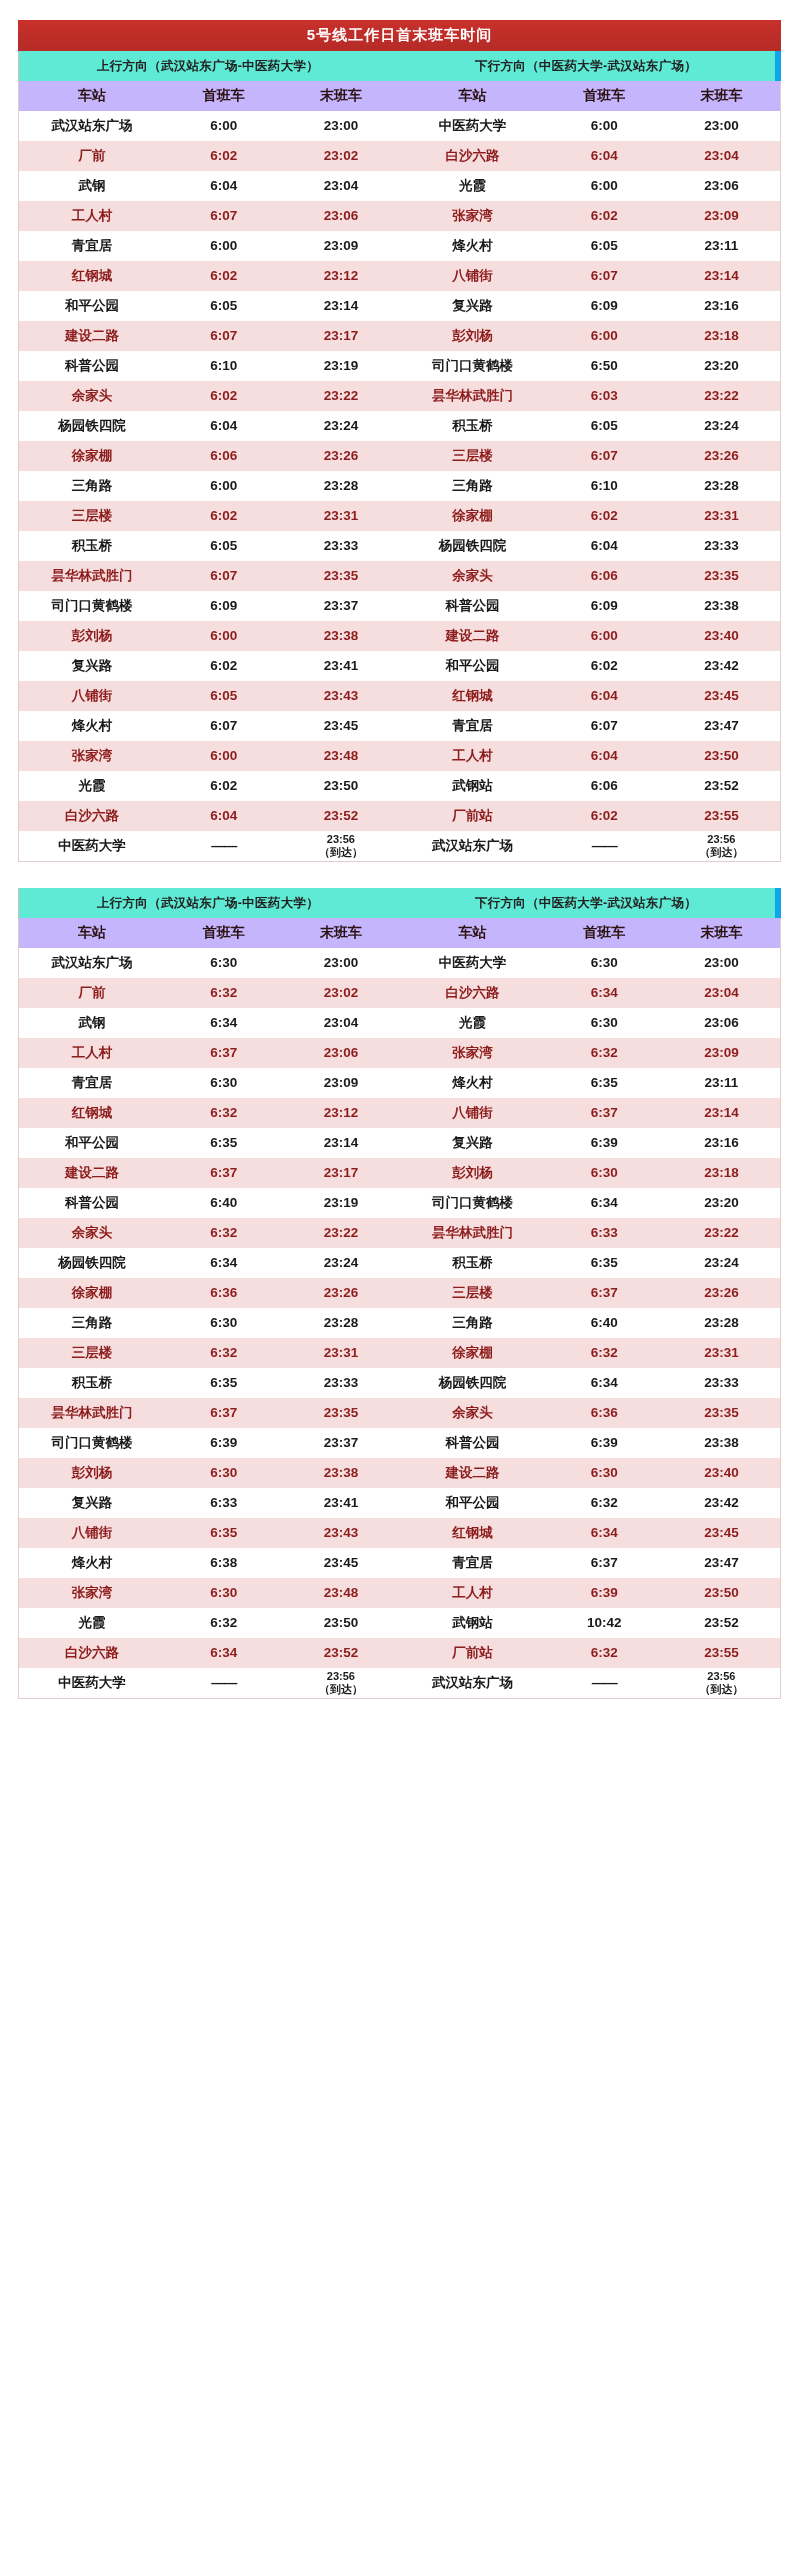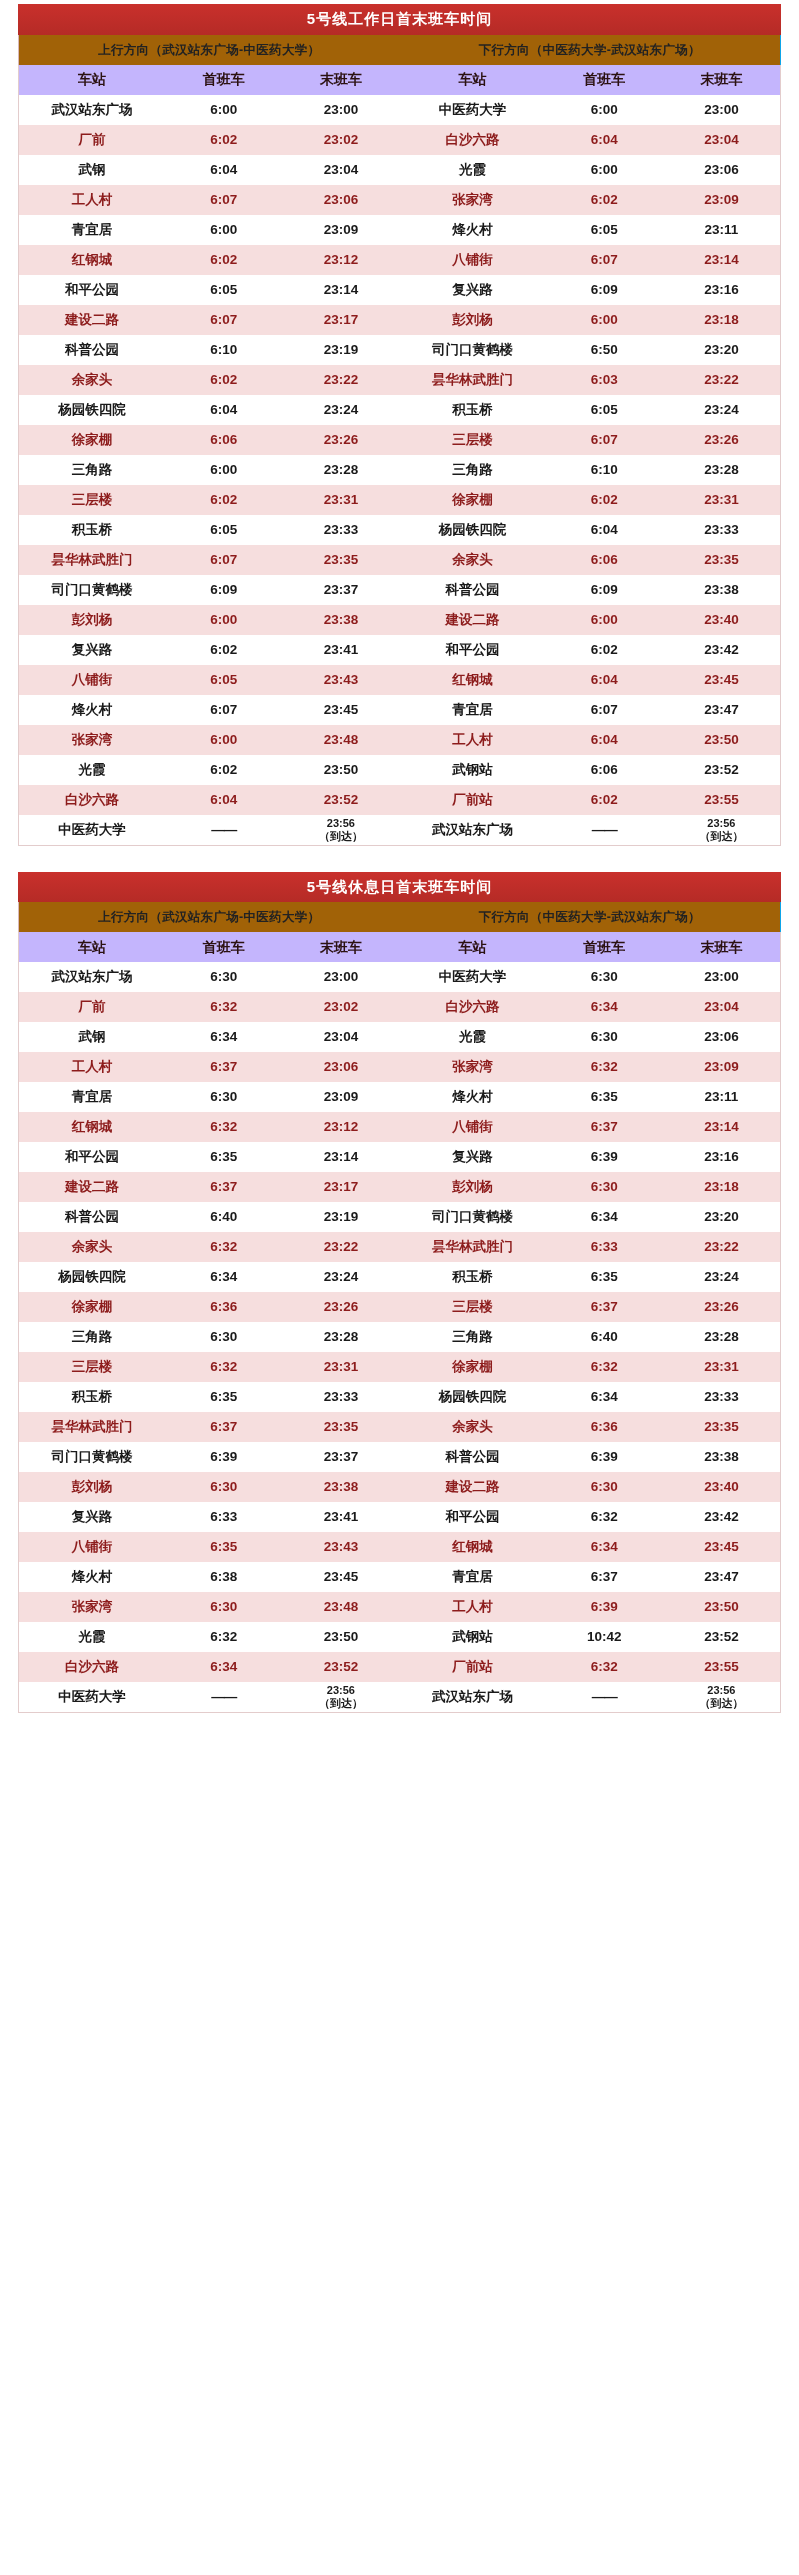--- a/index.html
+++ b/index.html
@@ -9,43 +9,43 @@
   }
   body {
     width: 799px;
     font-family: "Liberation Sans", "DejaVu Sans", sans-serif;
     color: #1a1a1a;
     -webkit-font-smoothing: antialiased;
   }
   .page {
     width: 799px;
     margin: 0 auto;
-    padding-top: 4px;
+    padding-top: 20px;
     box-sizing: border-box;
   }
   .table-block {
     width: 763px;
     margin: 0 auto 26px auto;
   }
   .title-bar {
     background: #c0392b;
     background: linear-gradient(to bottom, #c9302c 0%, #b52b26 100%);
     color: #ffffff;
     text-align: center;
     font-size: 15px;
     font-weight: bold;
     letter-spacing: 1px;
     padding: 7px 0 7px 0;
     line-height: 1.1;
   }
   .dir-bar {
     display: flex;
     border-left: 1px solid #d9b9b9;
-    border-right: 1px solid #0ea5e9;
-    background: #a16207;
+    border-right: 6px solid #0ea5e9;
+    background: #5eead4;
   }
   .dir-cell {
     flex: 1 1 50%;
     text-align: center;
     font-size: 12.5px;
     color: #222;
     padding: 7px 0 6px 0;
     font-weight: bold;
     letter-spacing: 0.3px;
   }
@@ -343,21 +343,20 @@
                 <span class="two-line">23:56</span>
                 <span class="two-line">（到达）</span>
               </td>
             </tr>
           </tbody>
       </table>
     </div>
   </div>
 
   <div class="table-block">
-    <div class="title-bar">5号线休息日首末班车时间</div>
     <div class="dir-bar">
       <div class="dir-cell">上行方向（武汉站东广场-中医药大学）</div>
       <div class="dir-cell">下行方向（中医药大学-武汉站东广场）</div>
     </div>
     <div class="tbl-wrap">
       <table class="tt">
         <colgroup>
           <col class="cstation">
             <col class="cfirst">
             <col class="clast">

